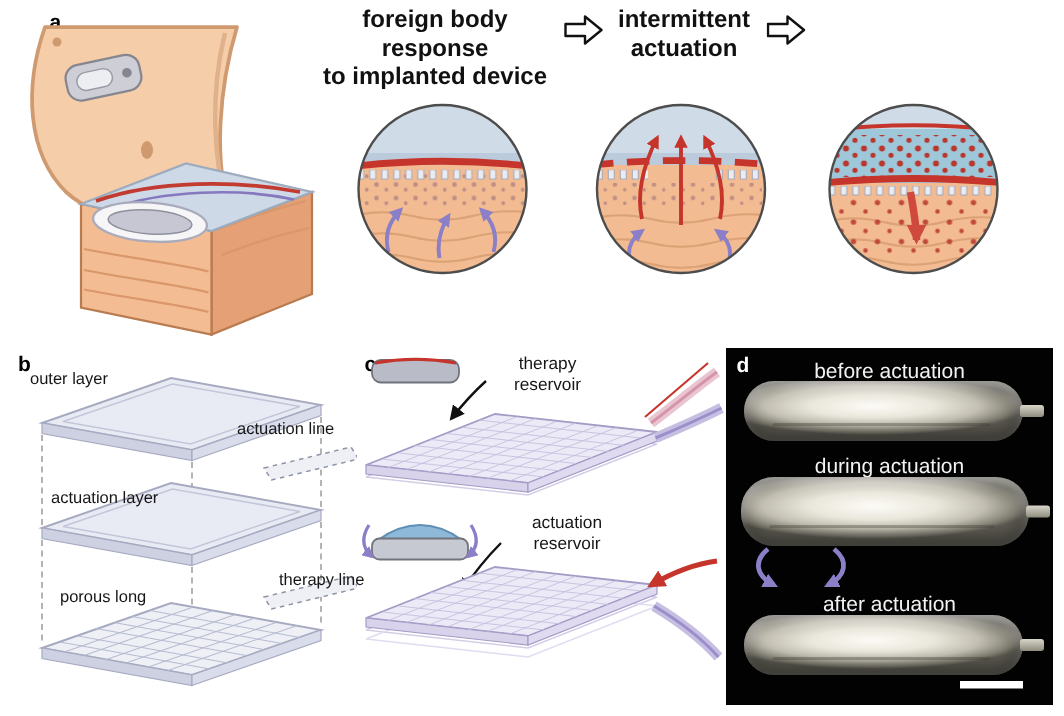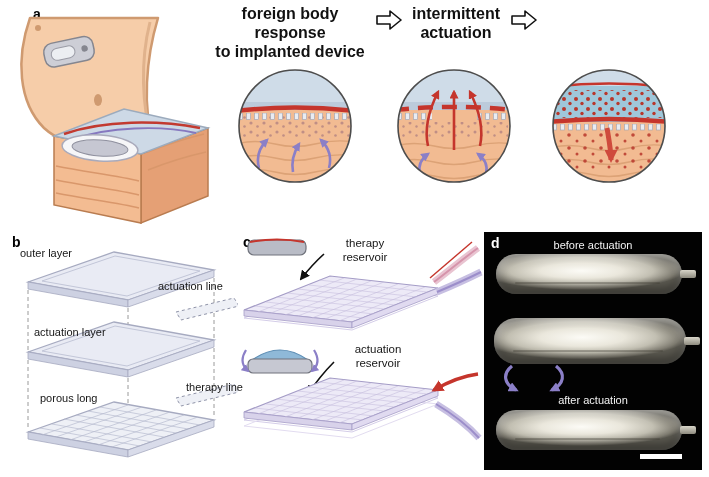--- a/index.html
+++ b/index.html
@@ -5,21 +5,21 @@
   * { box-sizing: border-box; margin: 0; padding: 0; }
   html,body { width:709px; height:477px; }
   body { background:#fff; font-family:"Liberation Sans", sans-serif; position:relative; overflow:hidden; }
   #fig { position:absolute; left:0; top:0; width:709px; height:477px; background:#fff; }
   .abs { position:absolute; }
   .plabel { position:absolute; font-weight:700; font-size:14px; color:#000; }
   .cap { position:absolute; font-weight:700; font-size:16px; line-height:1.2; text-align:center; white-space:pre-line; color:#111; }
   .slabel { position:absolute; font-size:11px; color:#161616; line-height:1.15; white-space:pre-line; }
   .clabel { position:absolute; font-size:11.5px; color:#161616; white-space:pre-line; text-align:center; line-height:1.2; }
   #panel-d { position:absolute; left:484px; top:232px; width:218px; height:238px; background:#020202; overflow:hidden; }
-  .pdcap { position:absolute; left:0; width:100%; text-align:center; font-size:11px; color:#f2f2f2; }
+  .pdcap { position:absolute; left:0; width:100%; text-align:center; font-size:14px; color:#f2f2f2; }
   .capsule { position:absolute; border-radius:22px;
     background: radial-gradient(ellipse 55% 48% at 46% 42%, #fcfbf6 0%, #eae7dc 40%, #c2bfb2 70%, #807d72 92%, #5d5b52 100%);
     box-shadow: inset 0 -7px 10px rgba(0,0,0,.38), inset 0 5px 8px rgba(255,255,255,.45); }
   .capsule::before { content:""; position:absolute; left:10%; right:12%; bottom:26%; height:2px; background:rgba(60,58,50,.35); border-radius:2px; }
   .capsule::after { content:""; position:absolute; right:-14px; top:50%; margin-top:-4px; width:16px; height:8px; border-radius:2px; background:linear-gradient(#d8d5c9,#8e8b7f); }
   .scalebar { position:absolute; background:#fff; }
 </style>
 </head>
 <body>
 
@@ -307,20 +307,21 @@
 
   <div class="clabel" style="left:322px;top:237px;width:86px">therapy
 reservoir</div>
   <div class="clabel" style="left:330px;top:343px;width:96px">actuation
 reservoir</div>
 
   <div id="panel-d">
     <div class="plabel" style="left:7px;top:3px;color:#fff">d</div>
     <div class="pdcap" style="top:7px">before actuation</div>
     <div class="capsule" style="left:12px;top:22px;width:186px;height:40px"></div>
+    <div class="pdcap" style="top:70px">during actuation</div>
     <div class="capsule" style="left:10px;top:86px;width:192px;height:46px"></div>
     <svg class="abs" style="left:12px;top:130px" width="76" height="34" viewBox="0 0 76 34">
       <defs>
         <marker id="mkPurD" markerUnits="userSpaceOnUse" markerWidth="10" markerHeight="10" refX="7" refY="5" orient="auto">
             <path d="M0,0 L10,5 L0,10 Z" fill="#8b7fc7"></path>
           </marker>
       </defs>
       <path d="M16,4 C6,12 8,22 20,28" stroke="#8b7fc7" stroke-width="3.2" fill="none" marker-end="url(#mkPurD)"></path>
       <path d="M60,4 C70,12 68,22 56,28" stroke="#8b7fc7" stroke-width="3.2" fill="none" marker-end="url(#mkPurD)"></path>
     </svg>

